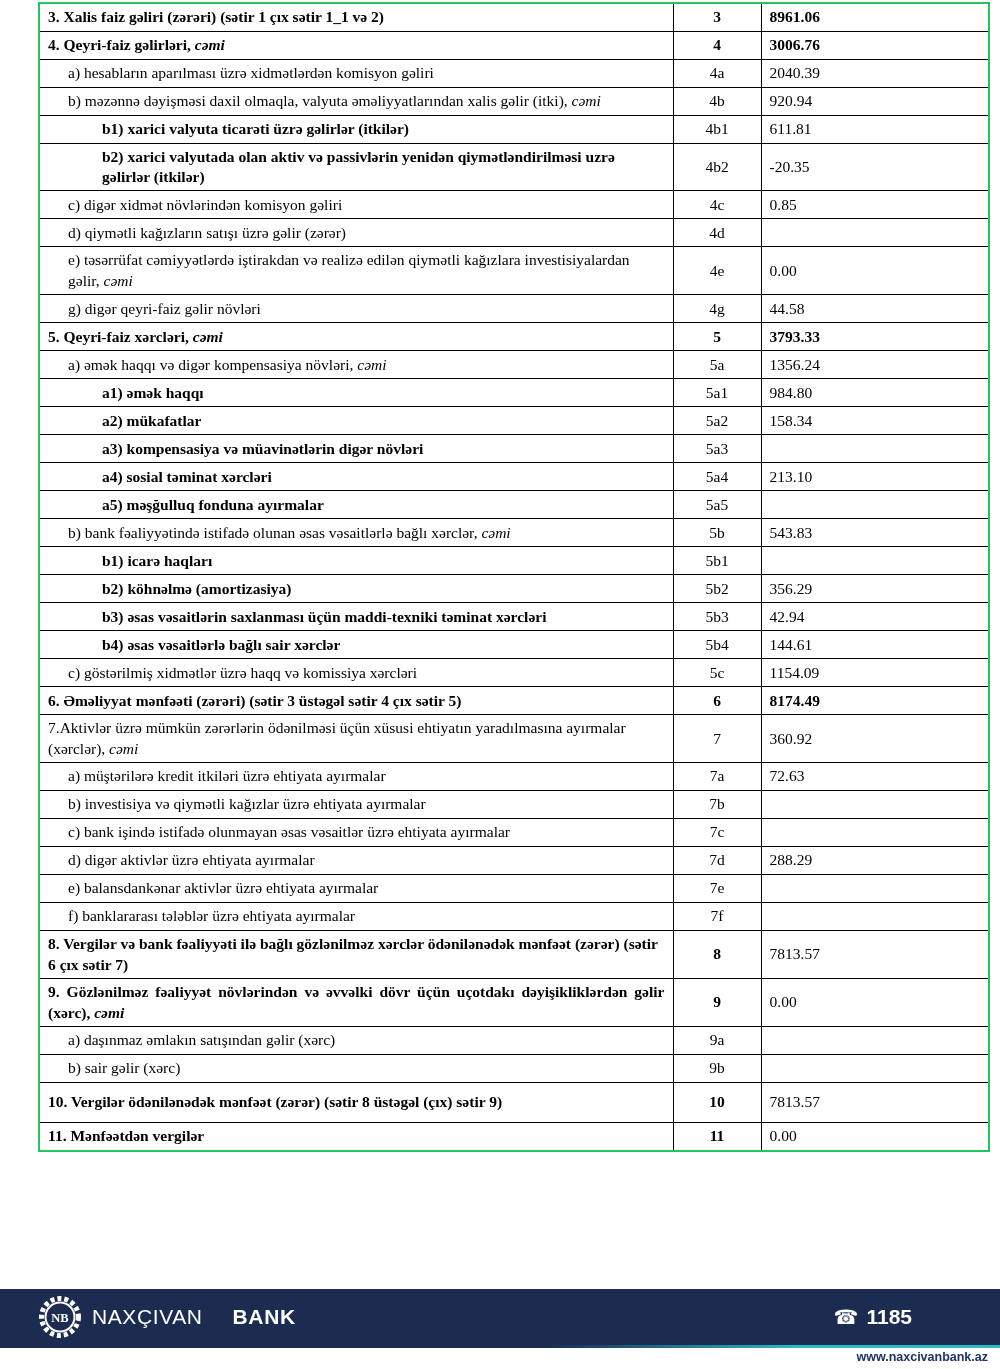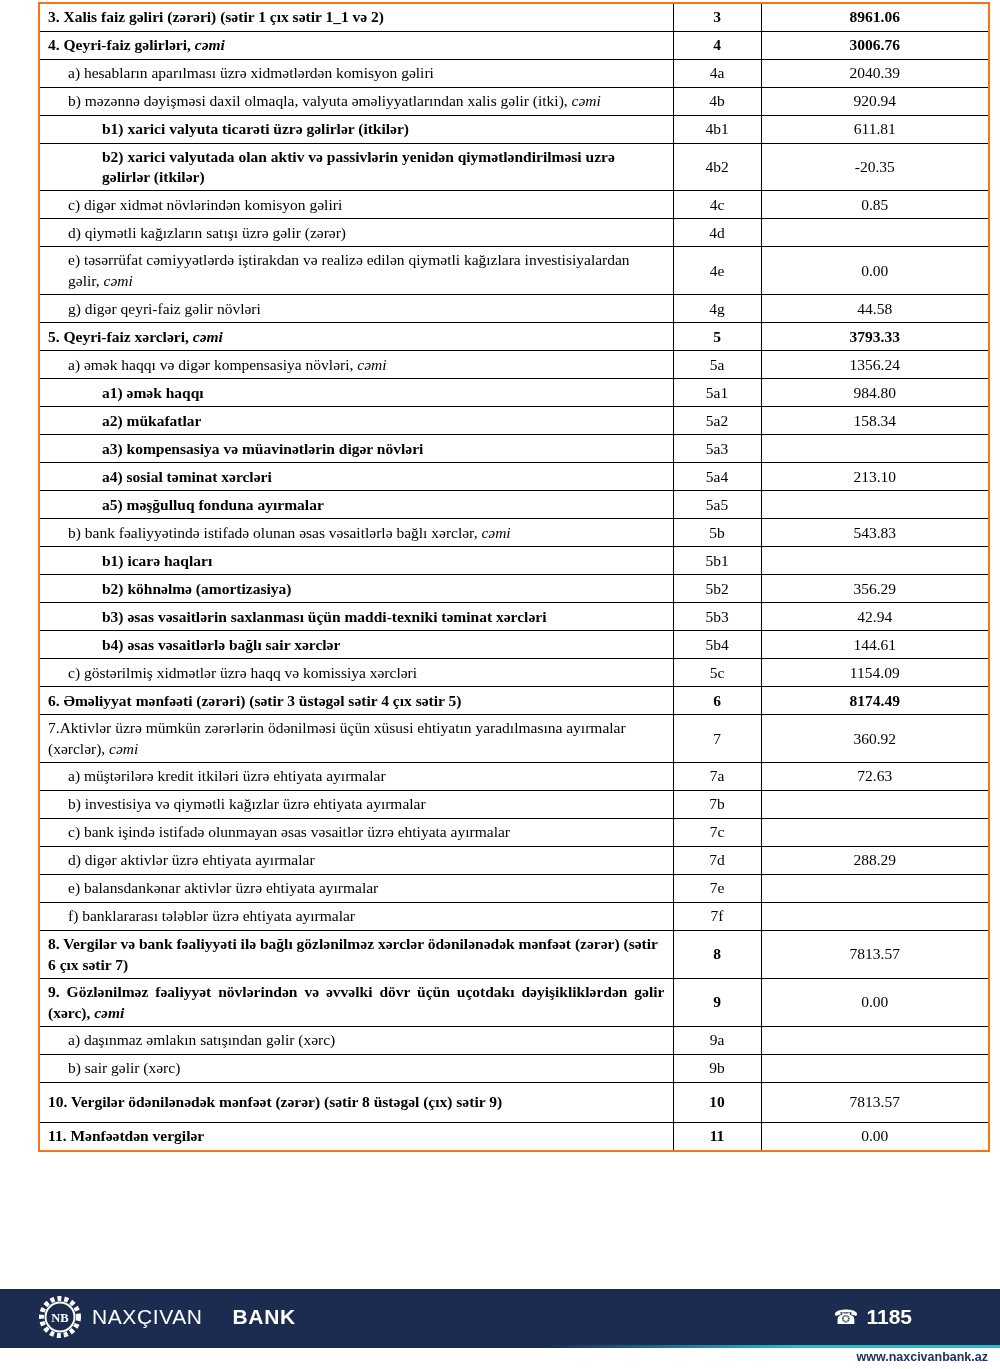--- a/index.html
+++ b/index.html
@@ -11,35 +11,35 @@
     background: #ffffff;
     overflow: hidden;
     font-family: "Liberation Serif", serif;
     color: #000000;
   }
   table.report {
     border-collapse: collapse;
     table-layout: fixed;
     width: 950px;
     margin: 2px 0 0 38px;
-    border: 2px solid #f97316;
+    border: 2px solid #22c55e;
   }
   table.report tr { height: 28px; }
   table.report td {
     border: 1px solid #000;
     font-size: 15.5px;
     line-height: 1.32;
     padding: 3px 8px;
     vertical-align: middle;
   }
   td.c-label { width: 634px; padding-left: 16px; }
   td.c-label.ind1 { padding-left: 28px; margin-left: 48px; }
   td.c-label.ind2 { padding-left: 62px; font-weight: bold; }
   td.c-code  { width: 88px;  text-align: center; vertical-align: middle; }
-  td.c-value { width: 228px; text-align: center; vertical-align: top; padding-right: 9px; }
+  td.c-value { width: 228px; text-align: left; vertical-align: top; padding-right: 9px; }
   .b { font-weight: bold; }
   .just { text-align: justify; }
 
   .footer-bar {
     position: absolute;
     left: 0; right: 0;
     top: 1289px;
     height: 56px;
     background: #1c2c50;
     display: flex;

